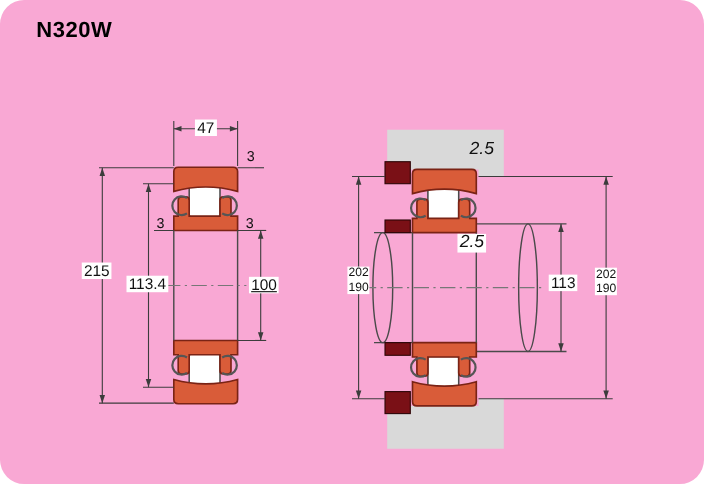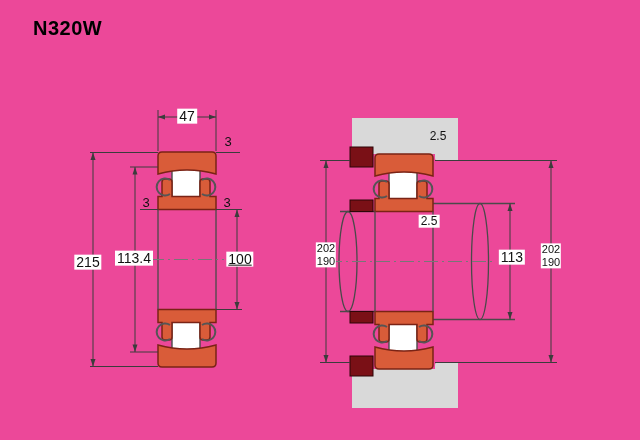--- a/index.html
+++ b/index.html
@@ -1,27 +1,27 @@
 <!DOCTYPE html>
 <html><head>
 <meta charset="utf-8">
 <style>
   html,body{margin:0;padding:0;background:#fff;}
   #canvas{
-    position:relative;width:640px;height:440px;background:#ec4899;overflow:hidden;
-    font-family:"Liberation Sans", sans-serif;color:#111;
+    position:relative;width:640px;height:440px;background:#f9a8d4;overflow:hidden;
+    font-family:"Liberation Sans", sans-serif;color:#111;border-radius:22px;
   }
   #drawing{position:absolute;left:0;top:0;}
   .lbl{
     position:absolute;transform:translate(-50%,-50%);
     font-size:14px;line-height:1.05;background:#fff;padding:0 2px;
     white-space:nowrap;color:#111;
   }
   .sm{font-size:13px;}
-  .xs{font-size:12px;}
+  .xs{font-size:16px;font-style:italic;}
   .nobg{background:transparent;}
   .stack{font-size:11px;text-align:right;padding:0 1px;}
   .stack div{line-height:1.15;}
   .title{
     position:absolute;left:33px;top:17px;font-size:20px;font-weight:bold;
     letter-spacing:0.5px;background:transparent;color:#000;
   }
 </style>
 </head>
 <body>
@@ -131,21 +131,21 @@
       </g>
     </g>
   </svg>
 
   <div class="title">N320W</div>
 
   <div class="lbl" style="left:187px;top:116px;">47</div>
   <div class="lbl sm nobg" style="left:228px;top:142px;">3</div>
   <div class="lbl sm nobg" style="left:146px;top:203px;">3</div>
   <div class="lbl sm nobg" style="left:227px;top:203px;">3</div>
-  <div class="lbl" style="left:88px;top:262px;">215</div>
+  <div class="lbl" style="left:88px;top:246px;">215</div>
   <div class="lbl" style="left:134px;top:258px;">113.4</div>
   <div class="lbl" style="left:240px;top:259px;text-decoration:underline;">100</div>
 
   <div class="lbl xs nobg" style="left:438px;top:136px;">2.5</div>
   <div class="lbl xs" style="left:429px;top:221px;">2.5</div>
   <div class="lbl stack" style="left:326px;top:255px;">
     <div>202</div>
     <div>190</div>
   </div>
   <div class="lbl" style="left:512px;top:257px;">113</div>

